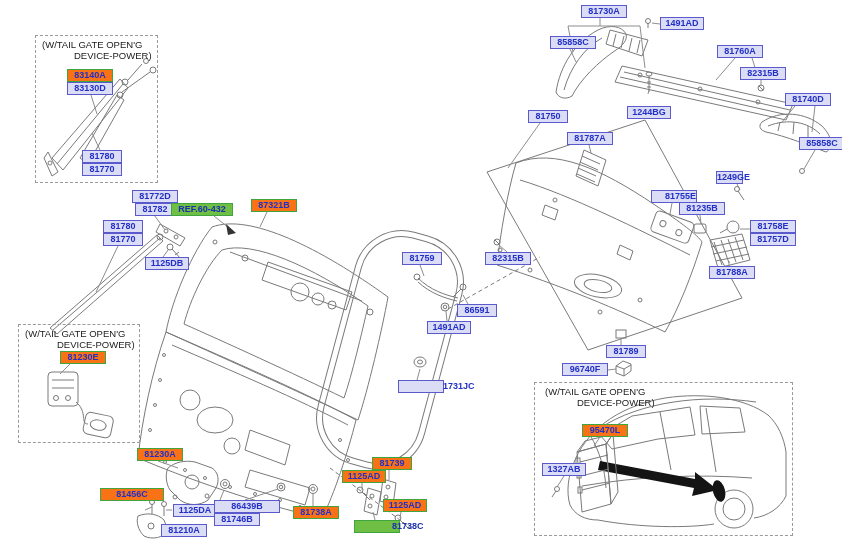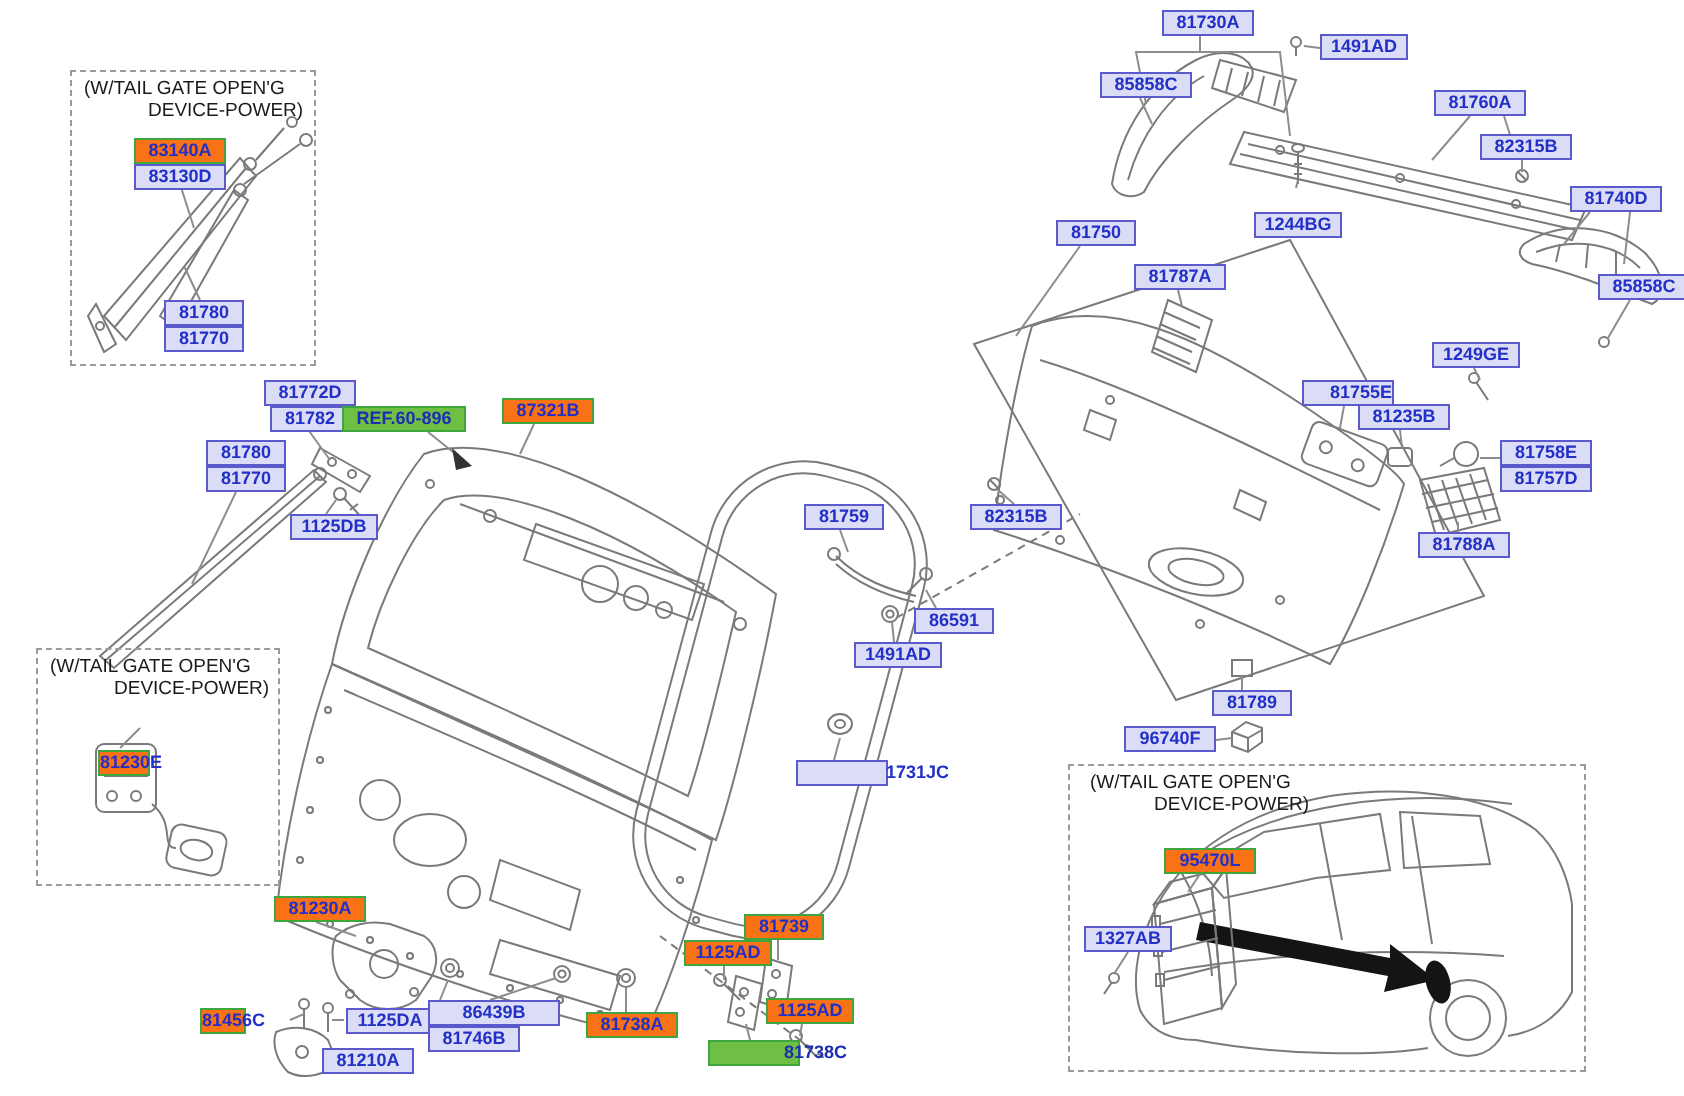--- a/index.html
+++ b/index.html
@@ -331,49 +331,49 @@
 
   <div id="label-layer">
       <div class="part-label green" style="left: 67px; top: 69px; width: 46px;">83140A</div>
       <div class="part-label blue" style="left: 67px; top: 82px; width: 46px;">83130D</div>
       <div class="part-label blue" style="left: 82px; top: 150px; width: 40px;">81780</div>
       <div class="part-label blue" style="left: 82px; top: 163px; width: 40px;">81770</div>
       <div class="part-label blue" style="left: 132px; top: 190px; width: 46px;">81772D</div>
       <div class="part-label blue" style="left: 135px; top: 203px; width: 40px;">81782</div>
       <div class="part-label blue" style="left: 103px; top: 220px; width: 40px;">81780</div>
       <div class="part-label blue" style="left: 103px; top: 233px; width: 40px;">81770</div>
-      <div class="part-label green-solid" style="left: 171px; top: 203px; width: 62px;">REF.60-896</div>
+      <div class="part-label green-solid" style="left: 171px; top: 203px; width: 62px;">REF.60-432</div>
       <div class="part-label green" style="left: 251px; top: 199px; width: 46px;">87321B</div>
       <div class="part-label blue" style="left: 145px; top: 257px; width: 44px;">1125DB</div>
       <div class="part-label blue" style="left: 402px; top: 252px; width: 40px;">81759</div>
       <div class="part-label blue" style="left: 457px; top: 304px; width: 40px;">86591</div>
       <div class="part-label blue" style="left: 427px; top: 321px; width: 44px;">1491AD</div>
       <div class="part-label blue" style="left: 398px; top: 380px; width: 44px; padding-left: 44px;">1731JC</div>
       <div class="part-label blue" style="left: 581px; top: 5px; width: 46px;">81730A</div>
       <div class="part-label blue" style="left: 660px; top: 17px; width: 44px;">1491AD</div>
       <div class="part-label blue" style="left: 550px; top: 36px; width: 46px;">85858C</div>
       <div class="part-label blue" style="left: 717px; top: 45px; width: 46px;">81760A</div>
       <div class="part-label blue" style="left: 740px; top: 67px; width: 46px;">82315B</div>
       <div class="part-label blue" style="left: 627px; top: 106px; width: 44px;">1244BG</div>
       <div class="part-label blue" style="left: 785px; top: 93px; width: 46px;">81740D</div>
       <div class="part-label blue" style="left: 799px; top: 137px; width: 46px;">85858C</div>
       <div class="part-label blue" style="left: 528px; top: 110px; width: 40px;">81750</div>
       <div class="part-label blue" style="left: 567px; top: 132px; width: 46px;">81787A</div>
-      <div class="part-label blue" style="left: 716px; top: 171px; width: 44px;">1249GE</div>
+      <div class="part-label blue" style="left: 716px; top: 171px; width: 27px;">1249GE</div>
       <div class="part-label blue" style="left: 651px; top: 190px; width: 46px; text-align: right;">81755E</div>
       <div class="part-label blue" style="left: 679px; top: 202px; width: 46px;">81235B</div>
       <div class="part-label blue" style="left: 750px; top: 220px; width: 46px;">81758E</div>
       <div class="part-label blue" style="left: 750px; top: 233px; width: 46px;">81757D</div>
       <div class="part-label blue" style="left: 485px; top: 252px; width: 46px;">82315B</div>
       <div class="part-label blue" style="left: 709px; top: 266px; width: 46px;">81788A</div>
       <div class="part-label blue" style="left: 606px; top: 345px; width: 40px;">81789</div>
       <div class="part-label blue" style="left: 562px; top: 363px; width: 46px;">96740F</div>
-      <div class="part-label green" style="left: 49px; top: 351px; width: 26px; margin-top: 24px;">81230E</div>
+      <div class="part-label green" style="left: 60px; top: 351px; width: 46px;">81230E</div>
       <div class="part-label green" style="left: 137px; top: 448px; width: 46px;">81230A</div>
-      <div class="part-label green" style="left: 100px; top: 504px; width: 23px; text-align: center;">81456C</div>
+      <div class="part-label green" style="left: 100px; top: 488px; width: 64px; text-align: center;">81456C</div>
       <div class="part-label blue" style="left: 173px; top: 504px; width: 44px;">1125DA</div>
       <div class="part-label blue" style="left: 214px; top: 500px; width: 66px;">86439B</div>
       <div class="part-label blue" style="left: 214px; top: 513px; width: 46px;">81746B</div>
       <div class="part-label blue" style="left: 161px; top: 524px; width: 46px;">81210A</div>
       <div class="part-label green" style="left: 293px; top: 506px; width: 46px;">81738A</div>
       <div class="part-label green" style="left: 372px; top: 457px; width: 40px;">81739</div>
       <div class="part-label green" style="left: 342px; top: 470px; width: 44px;">1125AD</div>
       <div class="part-label green" style="left: 383px; top: 499px; width: 44px;">1125AD</div>
       <div class="part-label green-solid" style="left: 354px; top: 520px; width: 46px; padding-left: 37px;">81738C</div>
       <div class="part-label green" style="left: 582px; top: 424px; width: 46px;">95470L</div>

